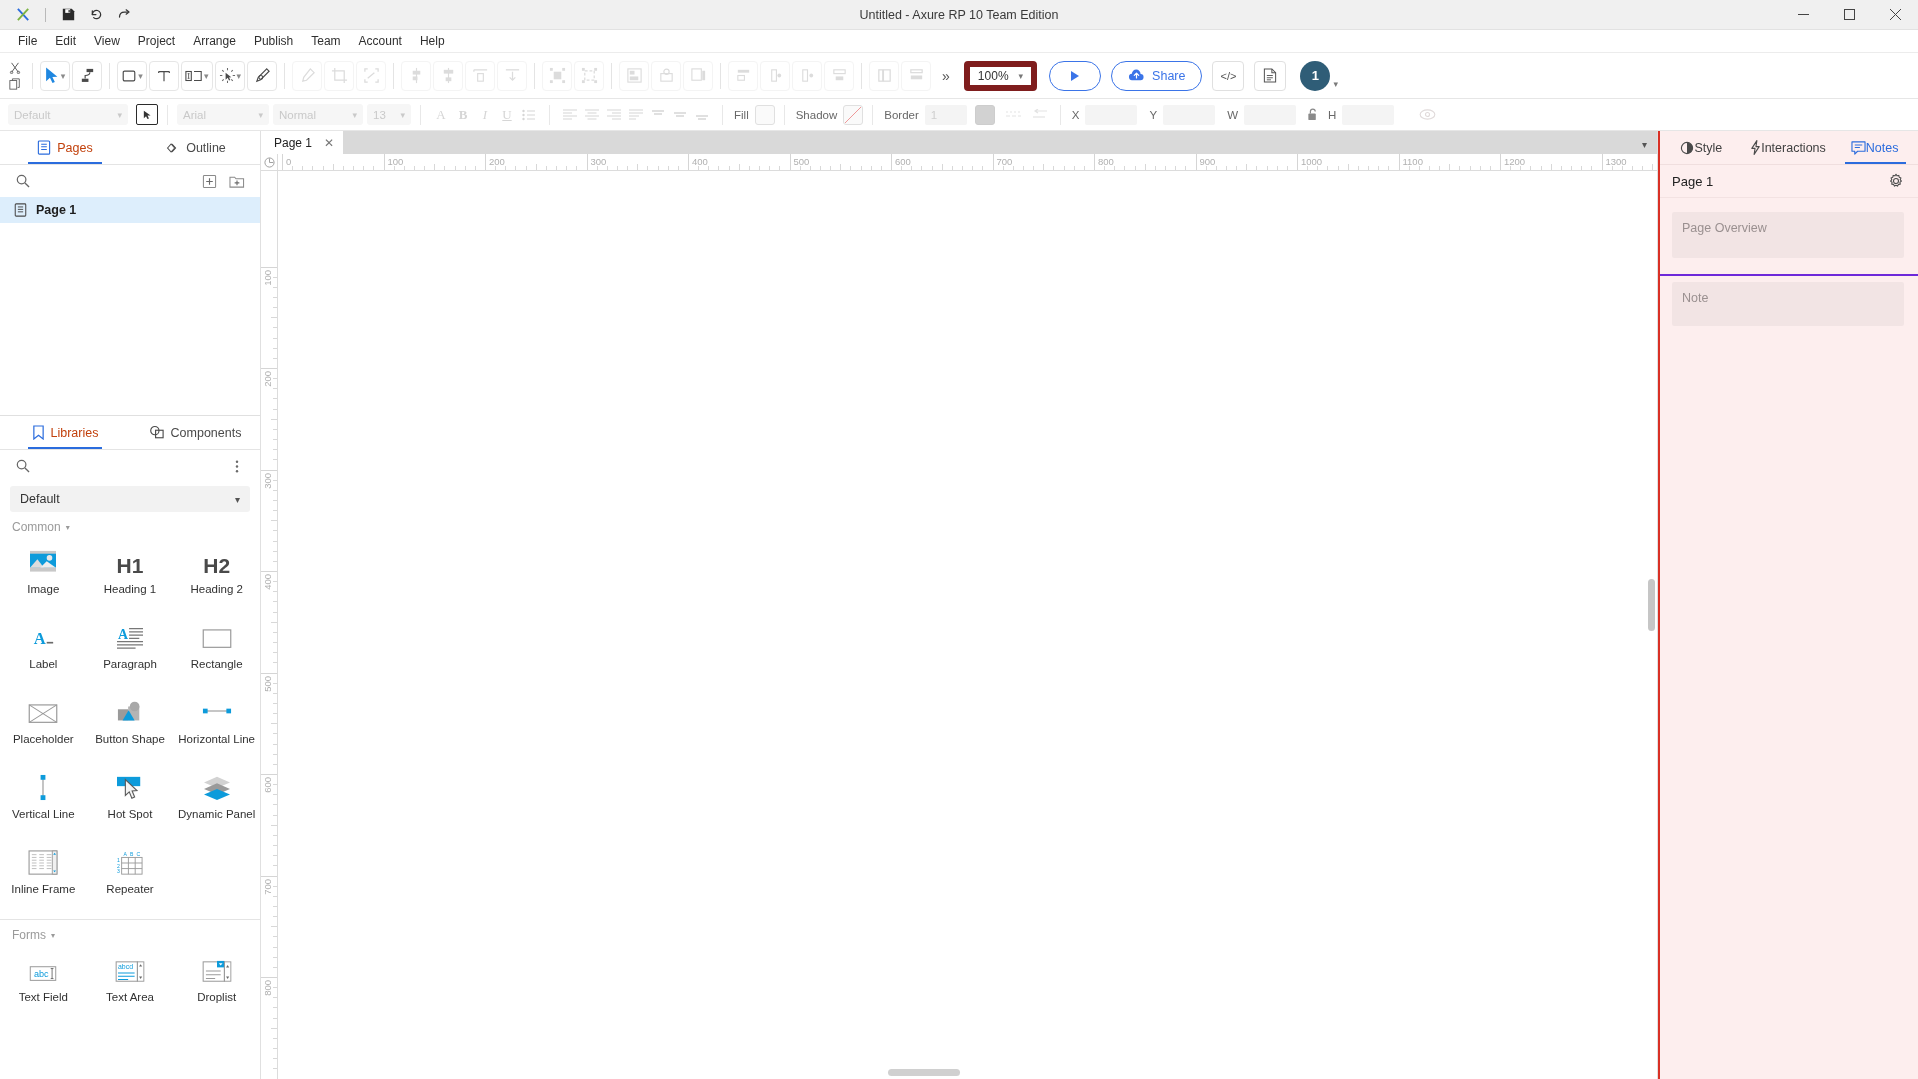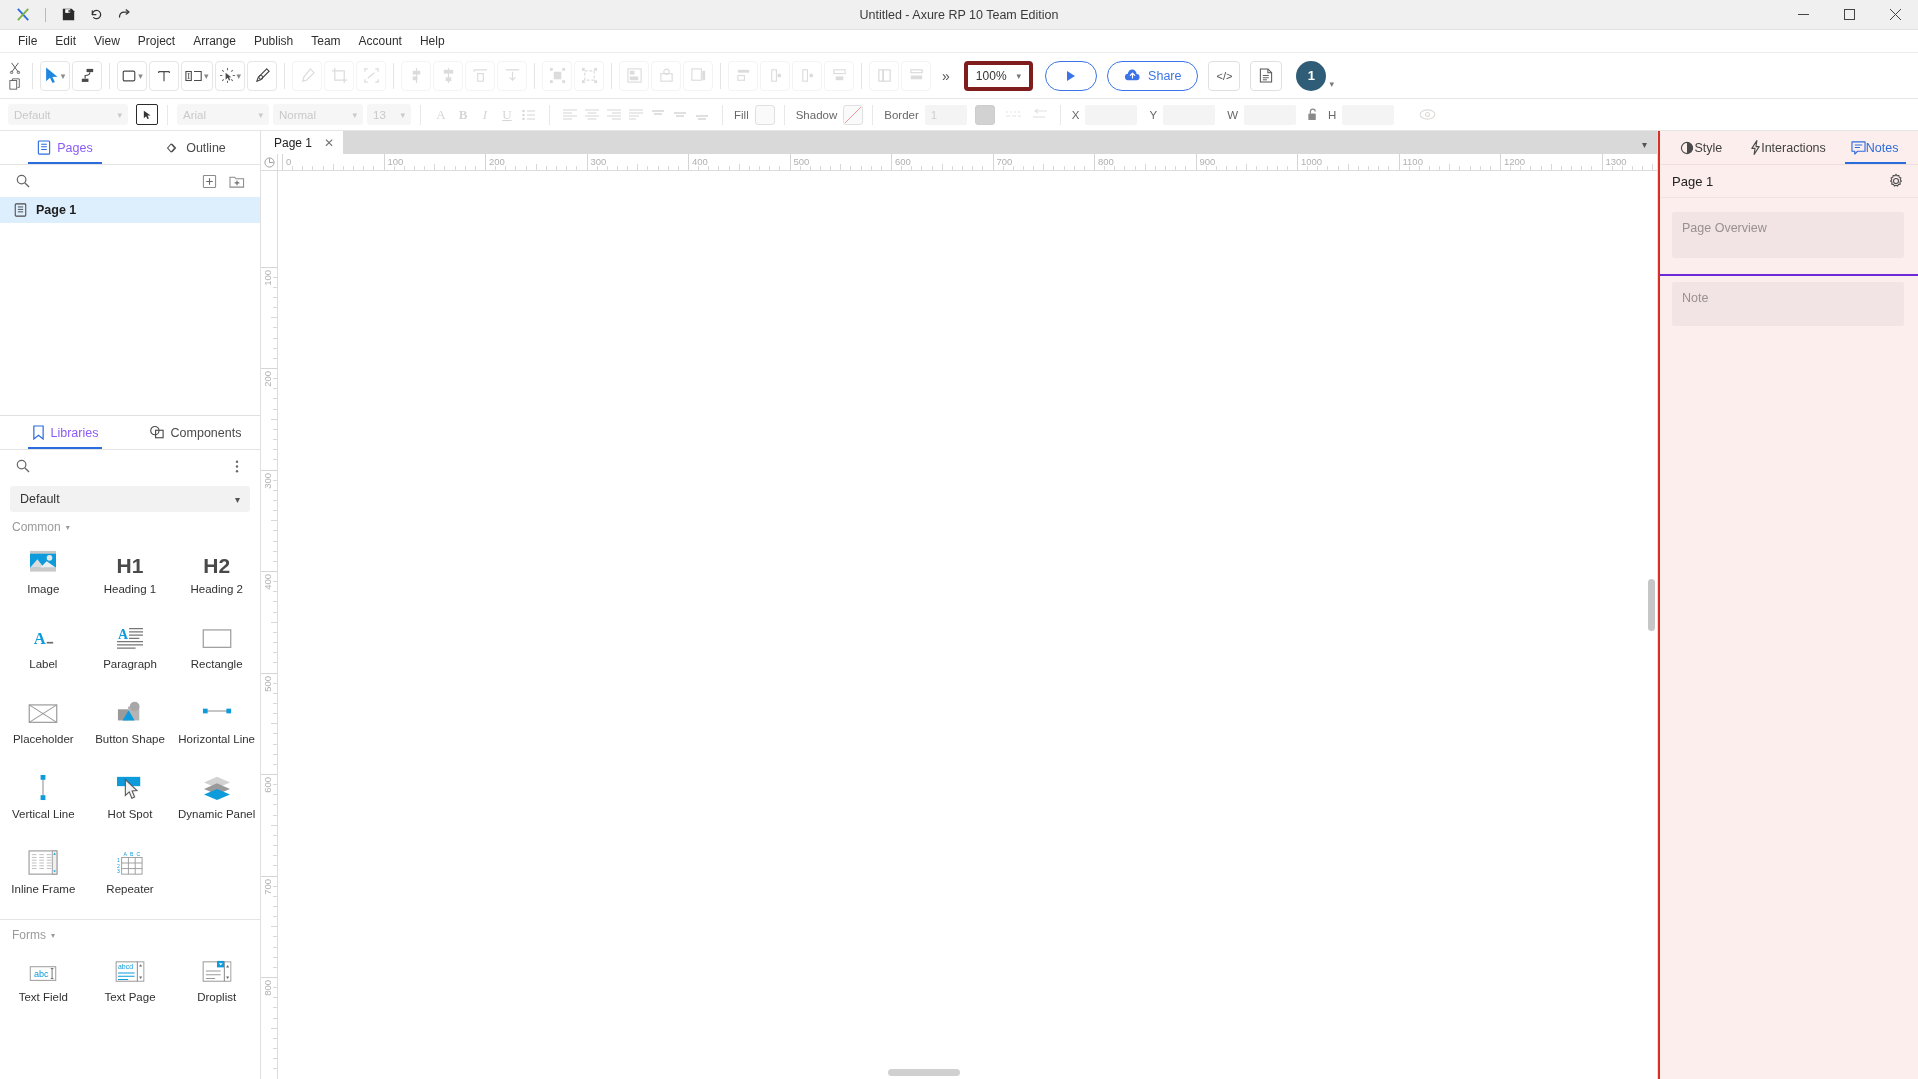--- a/index.html
+++ b/index.html
@@ -54,21 +54,21 @@
   .tbtn {
     height: 30px; min-width: 30px; border-radius: 4px; border: 1px solid transparent;
     display: flex; align-items: center; justify-content: center; color: #4b4b4b;
     margin: 0 1px; padding: 0 3px;
   }
   .tbtn.box { border-color: #e6e6e6; }
   .tbtn.dim { color: #dcdcdc; border-color: #f4f4f4; }
   .caret { font-size: 9px; color: #8a8a8a; margin-left: 1px; }
   .chev-more { font-size: 14px; color: #555; padding: 0 10px; letter-spacing:-2px; }
   .zoom-sel {
-    height: 30px; border: 4px solid #7f1d1d; border-radius: 4px; background: #fff;
+    height: 30px; border: 6px solid #7f1d1d; border-radius: 4px; background: #fff;
     display: flex; align-items: center; padding: 0 8px; gap: 10px; font-size: 12px; color: #333;
     margin-left: 6px;
   }
   .play-btn {
     width: 52px; height: 30px; border: 1px solid #3b74e8; border-radius: 16px;
     display: flex; align-items: center; justify-content: center; color: #3b74e8; background:#fff;
     margin-left: 12px;
   }
   .share-btn {
     height: 30px; border: 1px solid #3b74e8; border-radius: 16px; background: #fff;
@@ -111,21 +111,21 @@
   .body { flex: 1; display: flex; min-height: 0; }
 
   
   .leftpanel { width: 261px; flex: 0 0 261px; display: flex; flex-direction: column; background:#fff;
                border-right: 1px solid #e0e0e0; }
   .ltabs { height: 34px; display: flex; align-items: stretch; border-bottom: 1px solid #e4e4e4; }
   .ltab {
     flex: 1; display: flex; align-items: center; justify-content: center; gap: 6px;
     font-size: 12.5px; color: #4a4a4a; position: relative;
   }
-  .ltab.active { color: #8b5cf6; }
+  .ltab.active { color: #c2410c; }
   .ltab.active::after {
     content:''; position: absolute; bottom: 0; left: 28px; right: 28px; height: 2px; background: #2b6cdd;
   }
   .lsearchrow { height: 32px; display: flex; align-items: center; padding: 0 12px; gap: 6px; }
   .lsearchrow .grow { flex: 1; }
   .icon-btn { width: 22px; height: 22px; display: flex; align-items: center; justify-content: center; color: #6e6e6e; }
   .page-row {
     height: 26px; display: flex; align-items: center; gap: 9px; padding-left: 14px;
     background: #ddeefc; font-size: 12.5px; color: #1d1d1d; font-weight: bold;
   }
@@ -906,21 +906,21 @@
               <div class="wicon">
                 <svg width="30" height="24" viewBox="0 0 32 26">
                   <rect x="1" y="2" width="23" height="21" fill="none" stroke="#9a9a9a" stroke-width="1.1"></rect>
                   <text x="3" y="10" font-size="7.5" fill="#0d9bdb" font-family="Liberation Sans, sans-serif">abcd</text>
                   <path d="M3 14 H21 M3 17.5 H21 M3 21 H14" stroke="#0d9bdb" stroke-width="1.1"></path>
                   <rect x="24" y="2" width="7" height="21" fill="none" stroke="#9a9a9a" stroke-width="1"></rect>
                   <path d="M25.8 7 L27.5 4.5 L29.2 7 Z" fill="#6a6a6a"></path>
                   <path d="M25.8 18 L27.5 20.5 L29.2 18 Z" fill="#6a6a6a"></path>
                 </svg>
               </div>
-              <div class="wlabel">Text Page</div>
+              <div class="wlabel">Text Area</div>
             </div>
             <div class="wcell">
               <div class="wicon">
                 <svg width="30" height="24" viewBox="0 0 32 26">
                   <rect x="1" y="2" width="23" height="21" fill="none" stroke="#9a9a9a" stroke-width="1.1"></rect>
                   <path d="M4 12 H20 M4 16 H20 M4 20 H14" stroke="#9a9a9a" stroke-width="1.1"></path>
                   <rect x="16" y="1" width="8" height="7" fill="#0d9bdb"></rect>
                   <path d="M18 3.6 L20 6 L22 3.6 Z" fill="#fff"></path>
                   <rect x="24" y="2" width="7" height="21" fill="none" stroke="#9a9a9a" stroke-width="1"></rect>
                   <path d="M25.8 8 L27.5 5.5 L29.2 8 Z" fill="#6a6a6a"></path>

